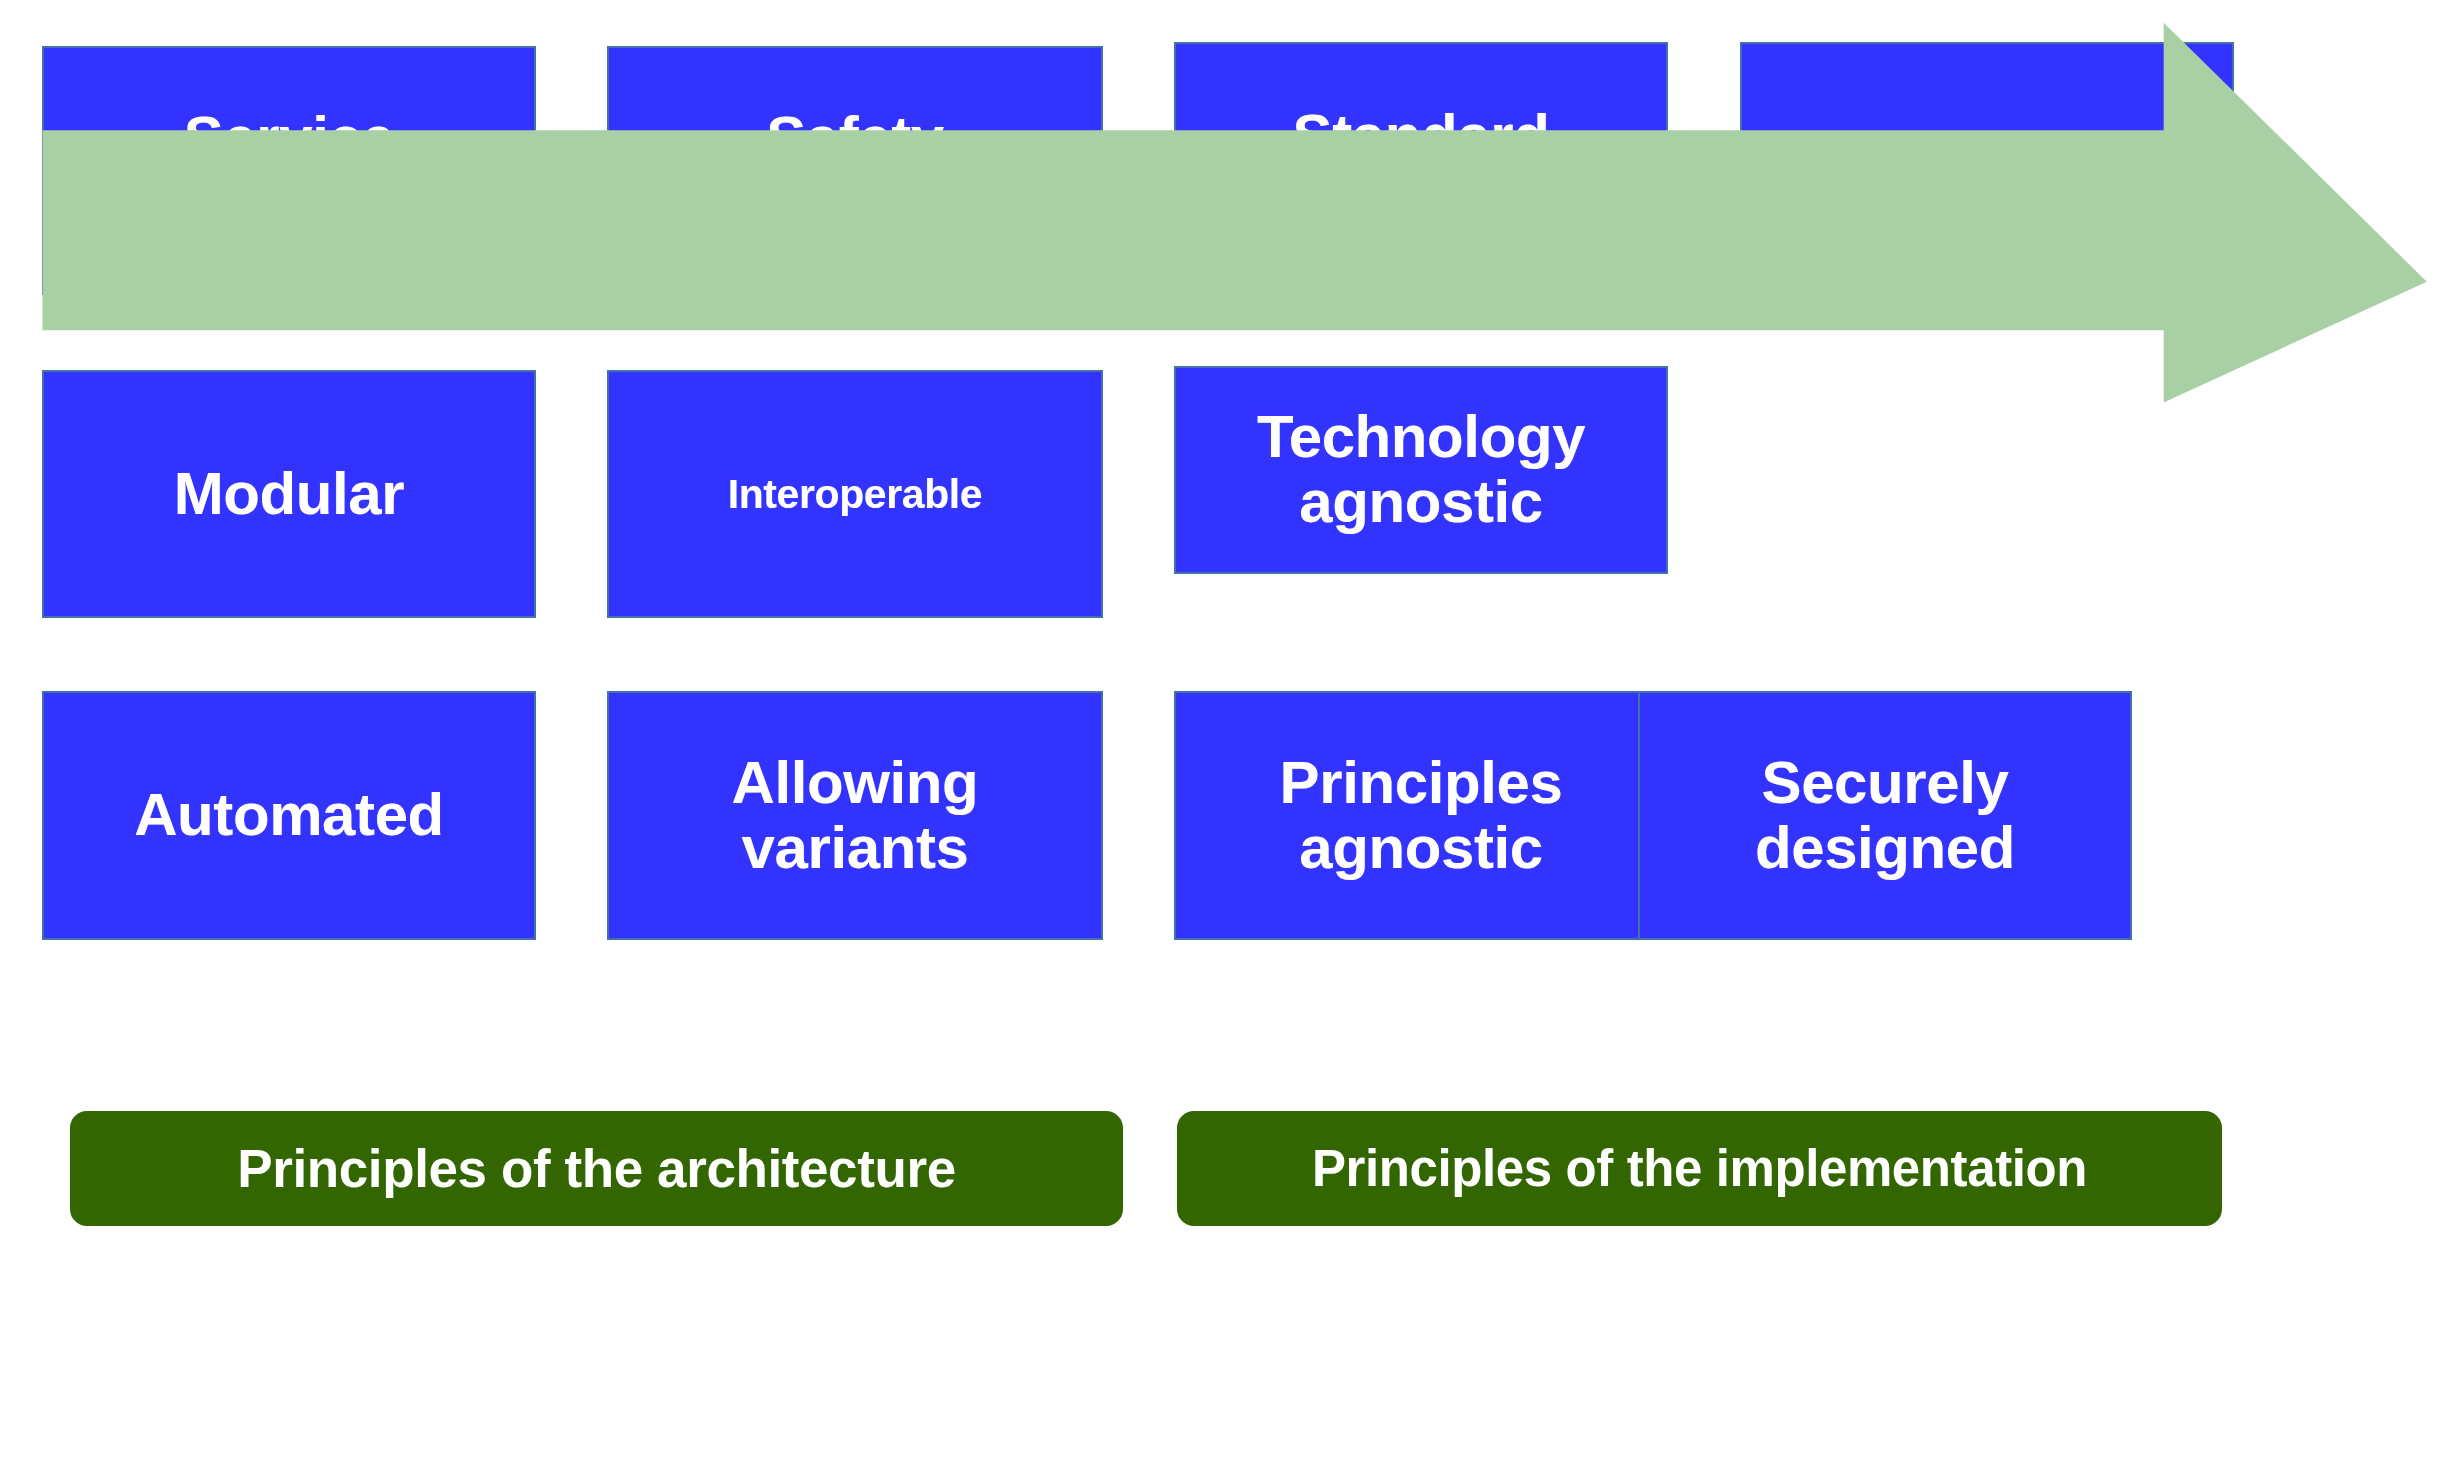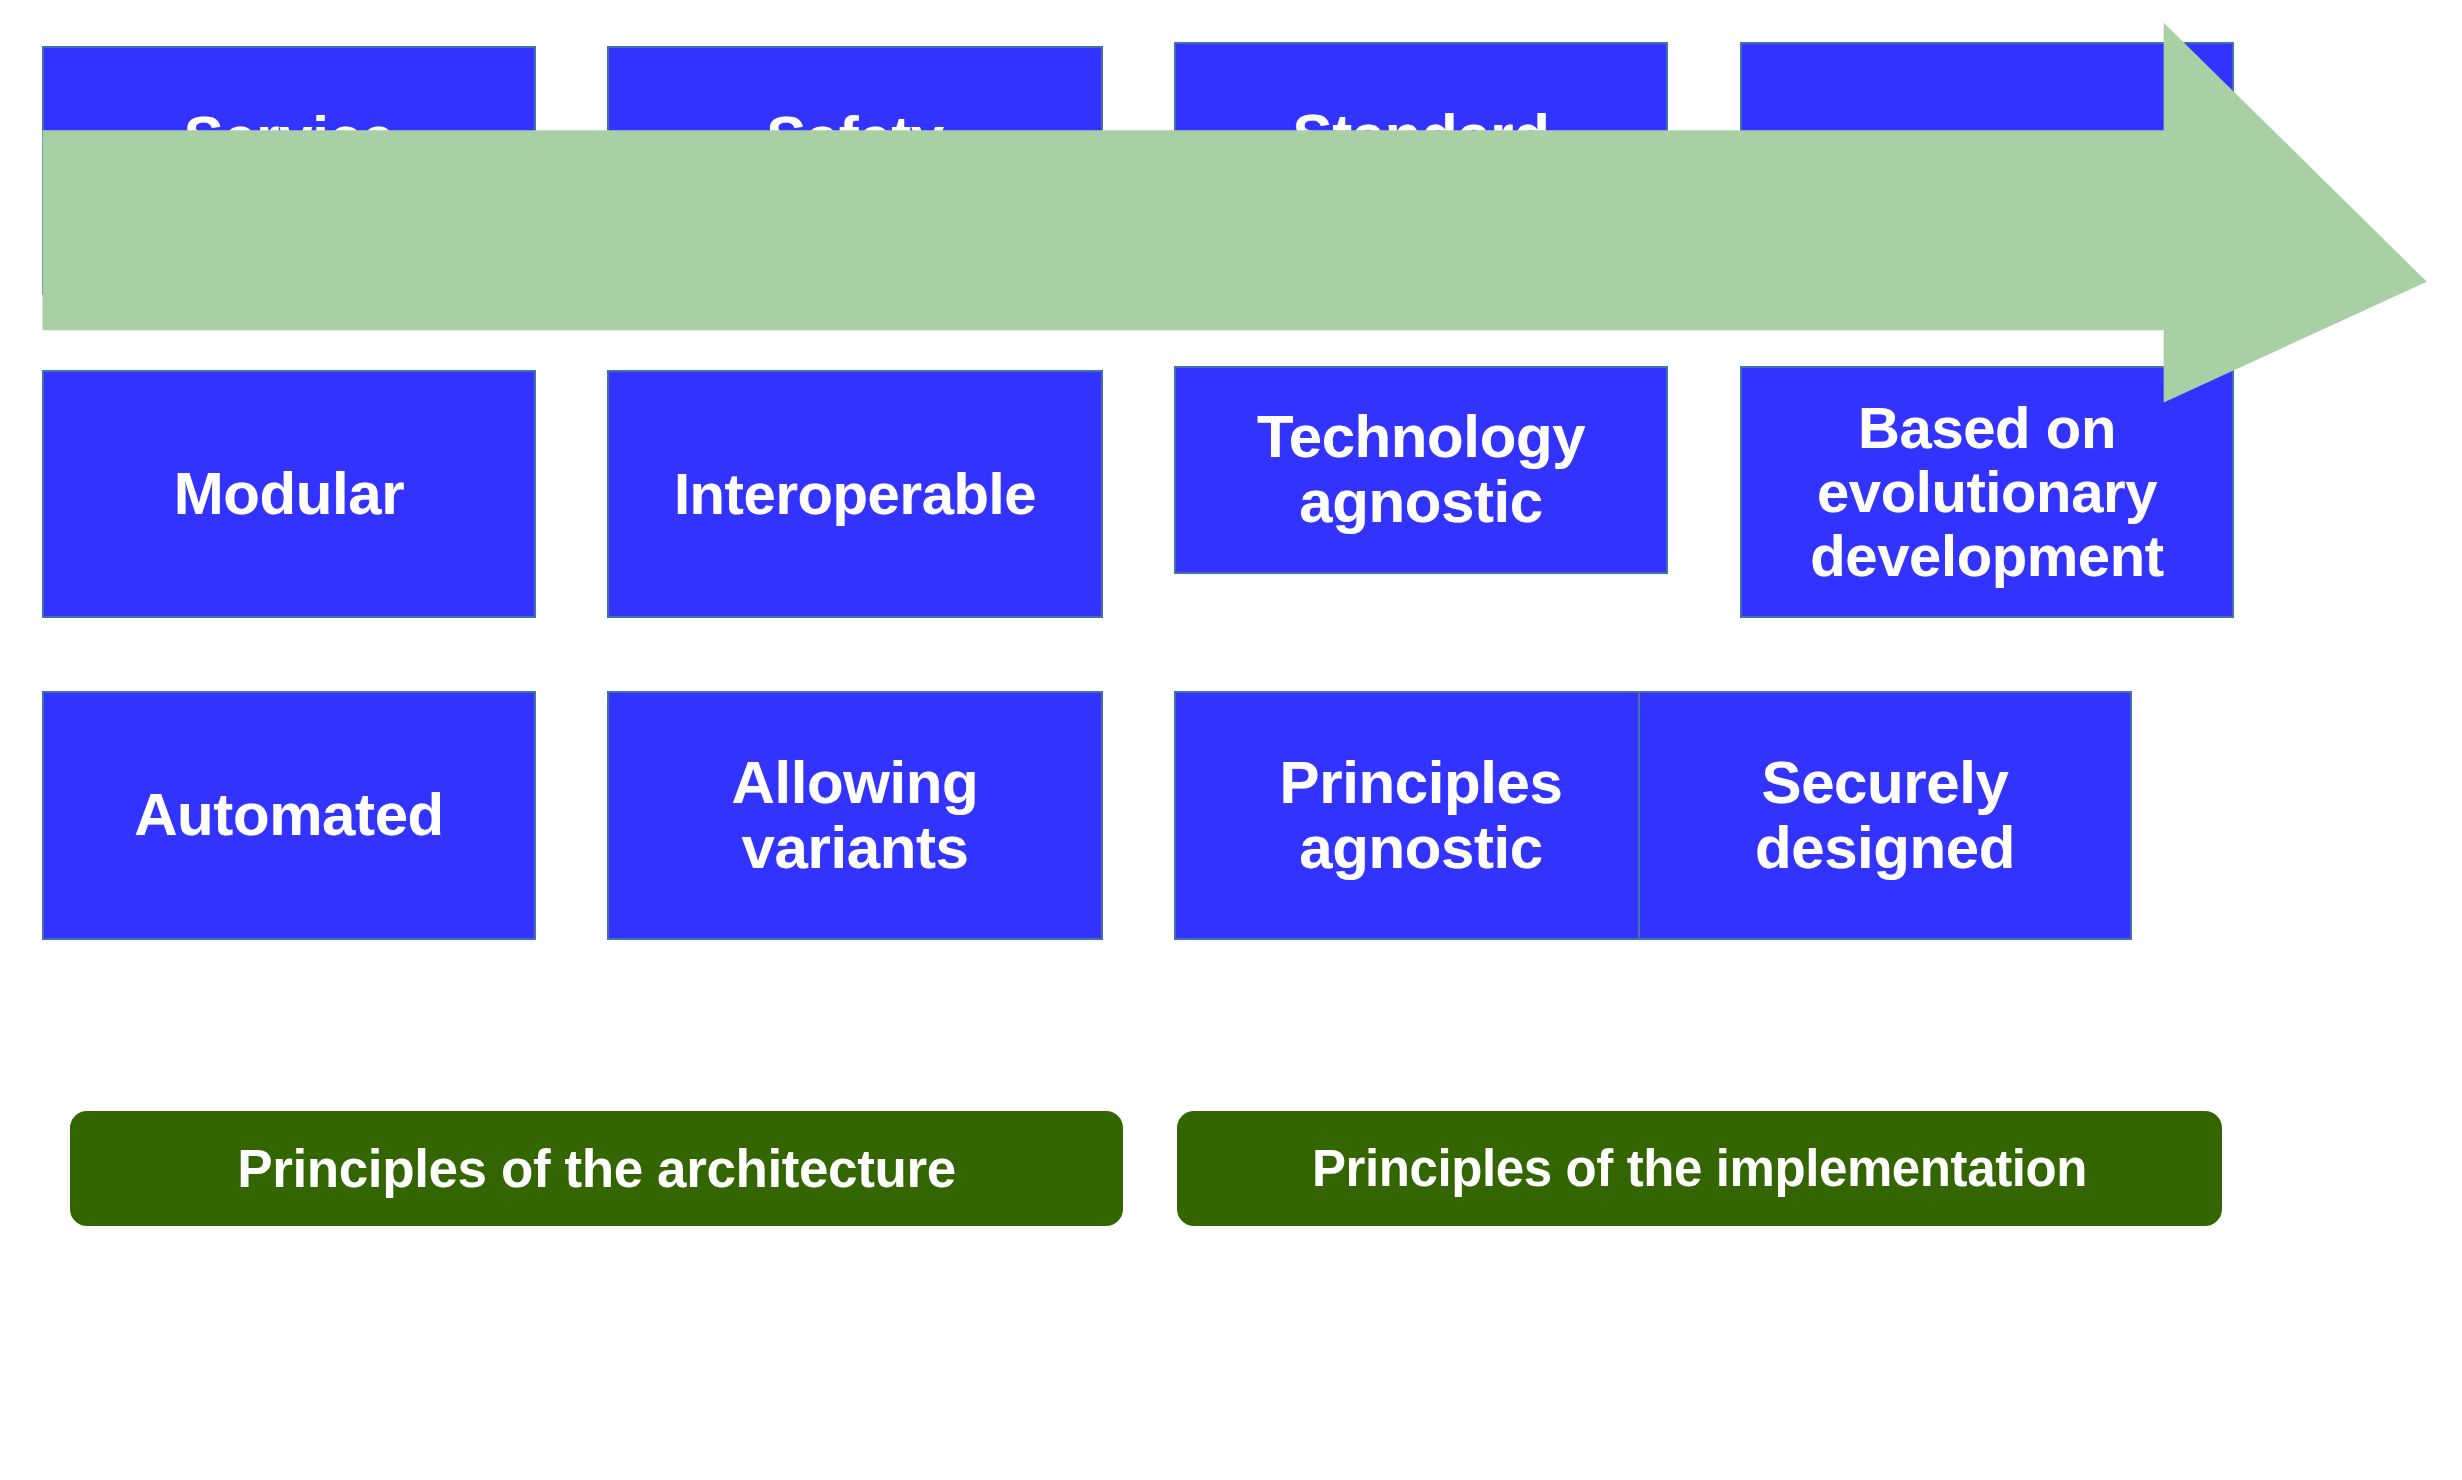--- a/index.html
+++ b/index.html
@@ -87,33 +87,28 @@
 
   <div class="pbox" style="left:1740px;top:42px;width:494px;height:254px;">
     <span class="plabel">Open</span>
   </div>
 
   <div class="pbox" style="left:42px;top:370px;width:494px;height:248px;">
     <span class="plabel">Modular</span>
   </div>
 
   <div class="pbox" style="left:607px;top:370px;width:496px;height:248px;">
-    <span class="plabel" style="font-size:58px;">Interoperable</span>
+    <span class="plabel" style="font-size:41px;">Interoperable</span>
   </div>
 
   <div class="pbox" style="left:1174px;top:366px;width:494px;height:208px;">
     <span class="plabel">Technology
 agnostic</span>
   </div>
 
-  <div class="pbox overflow" style="left:1740px;top:366px;width:494px;height:252px;">
-    <span class="plabel" style="font-size:58px;line-height:1.1;">Based on
-evolutionary
-development</span>
-  </div>
 
   <div class="pbox" style="left:42px;top:691px;width:494px;height:249px;">
     <span class="plabel">Automated</span>
   </div>
 
   <div class="pbox" style="left:607px;top:691px;width:496px;height:249px;">
     <span class="plabel">Allowing
 variants</span>
   </div>
 

